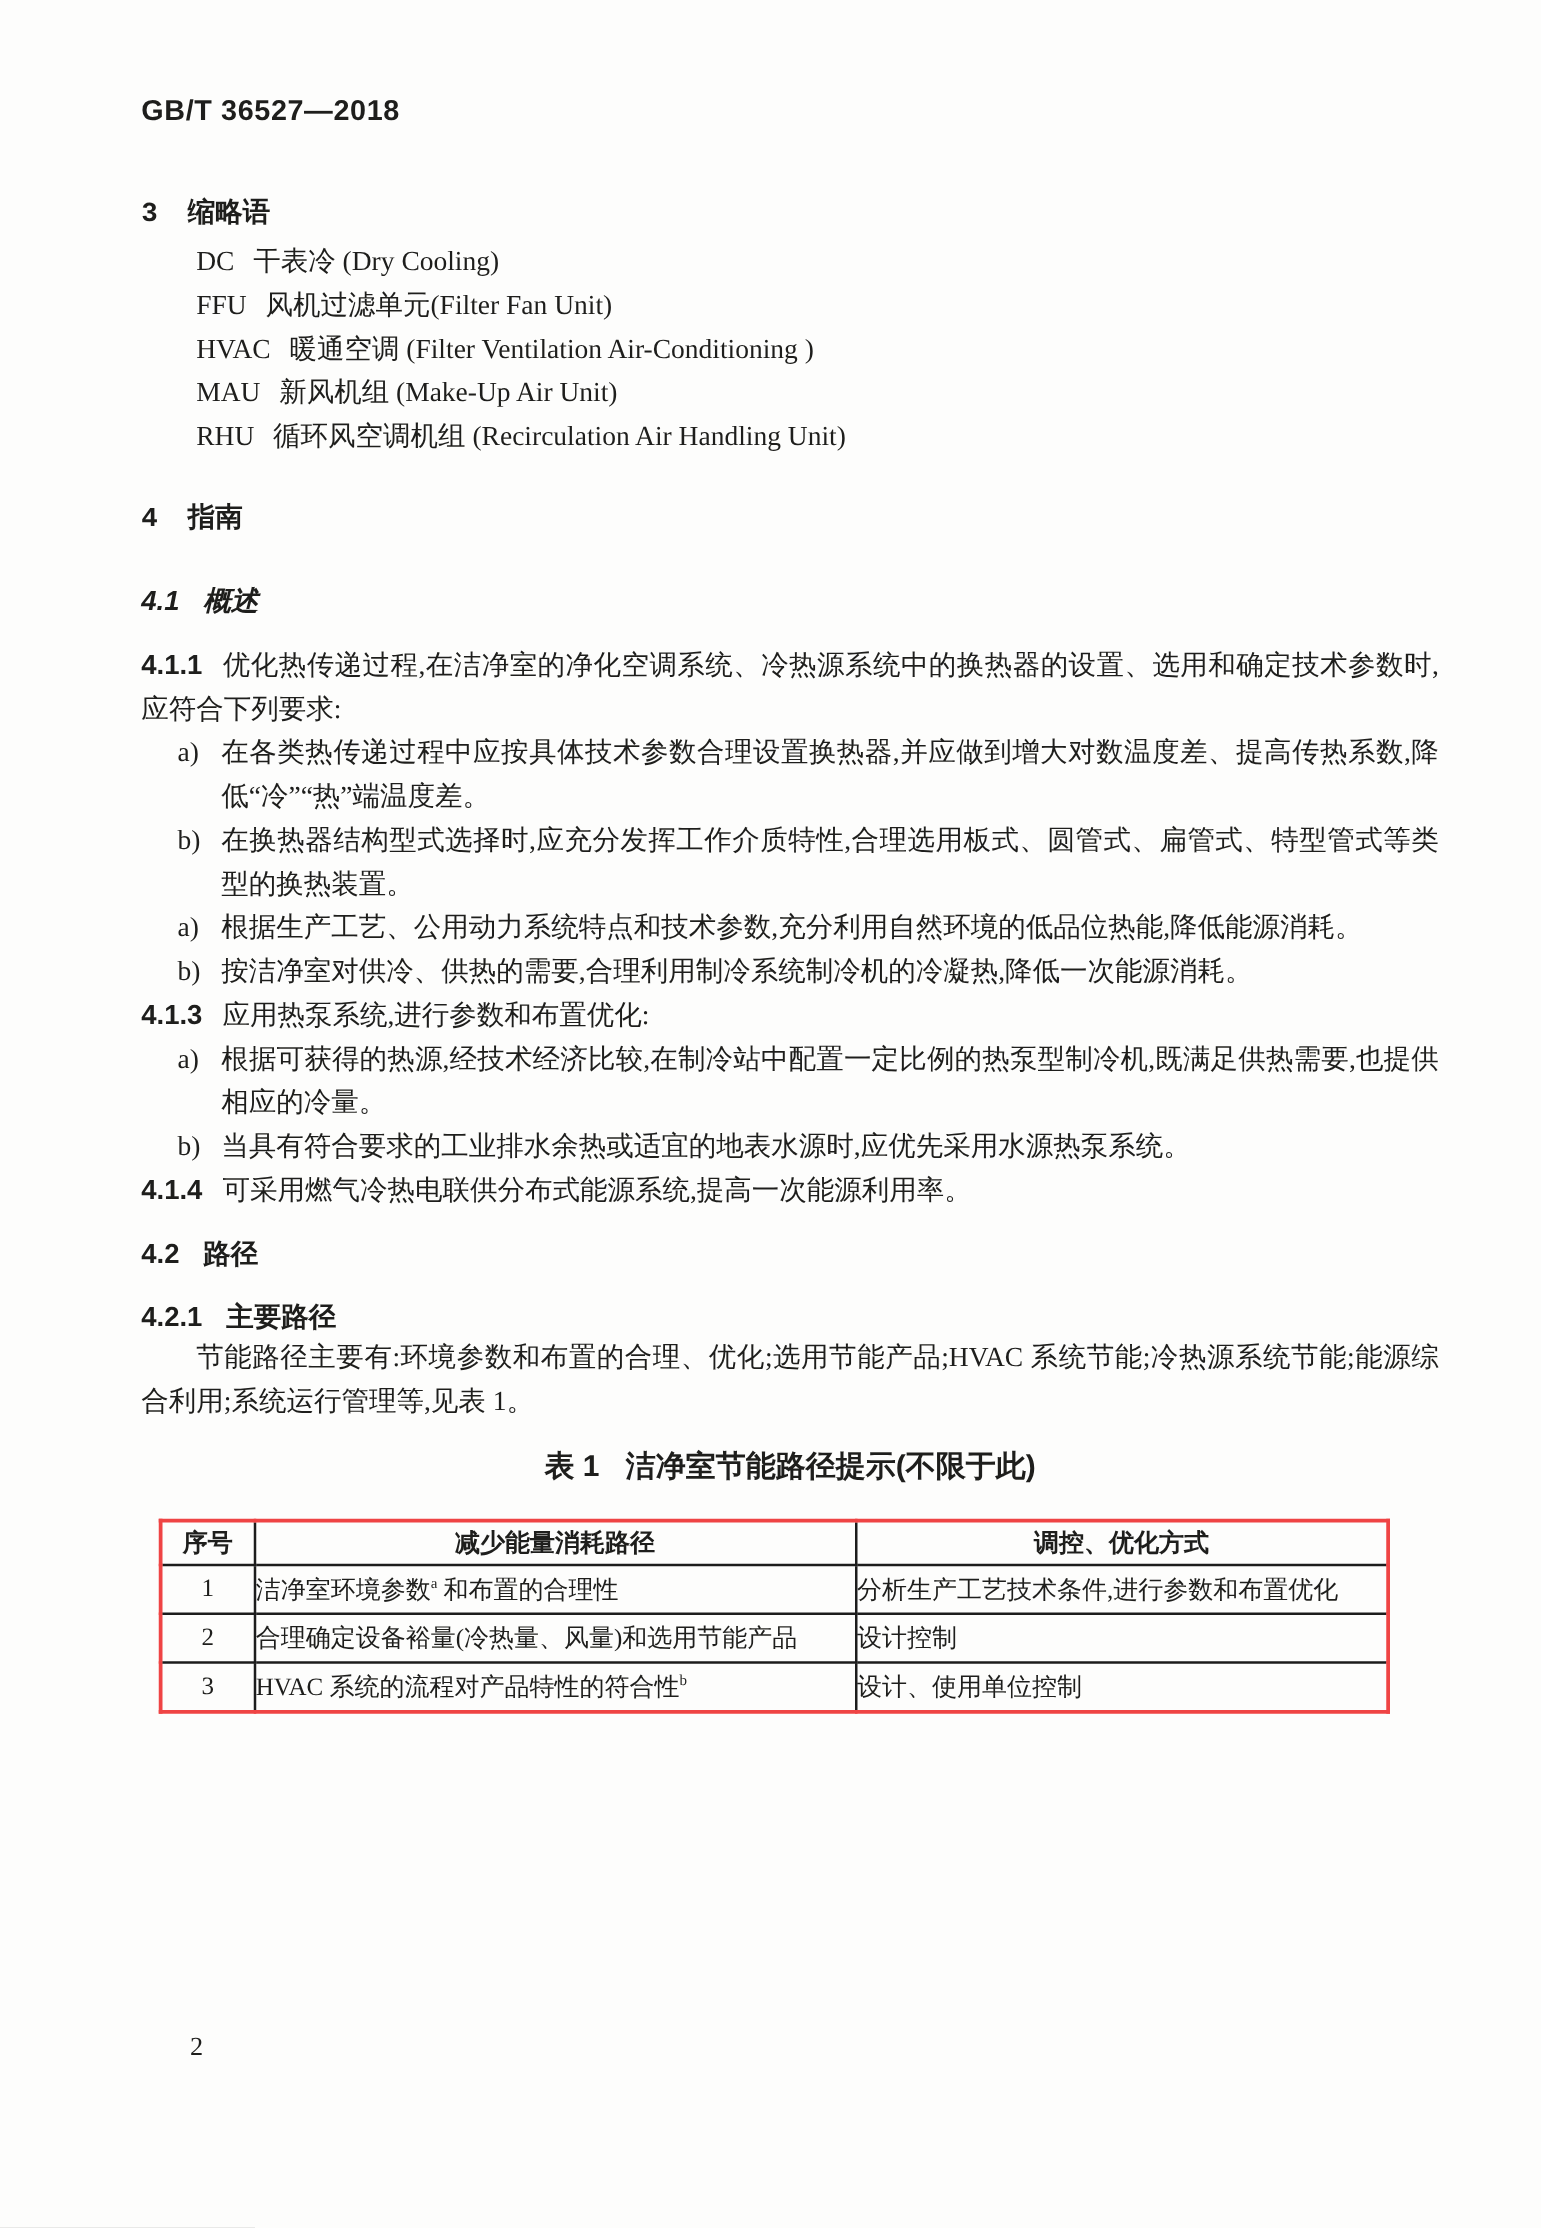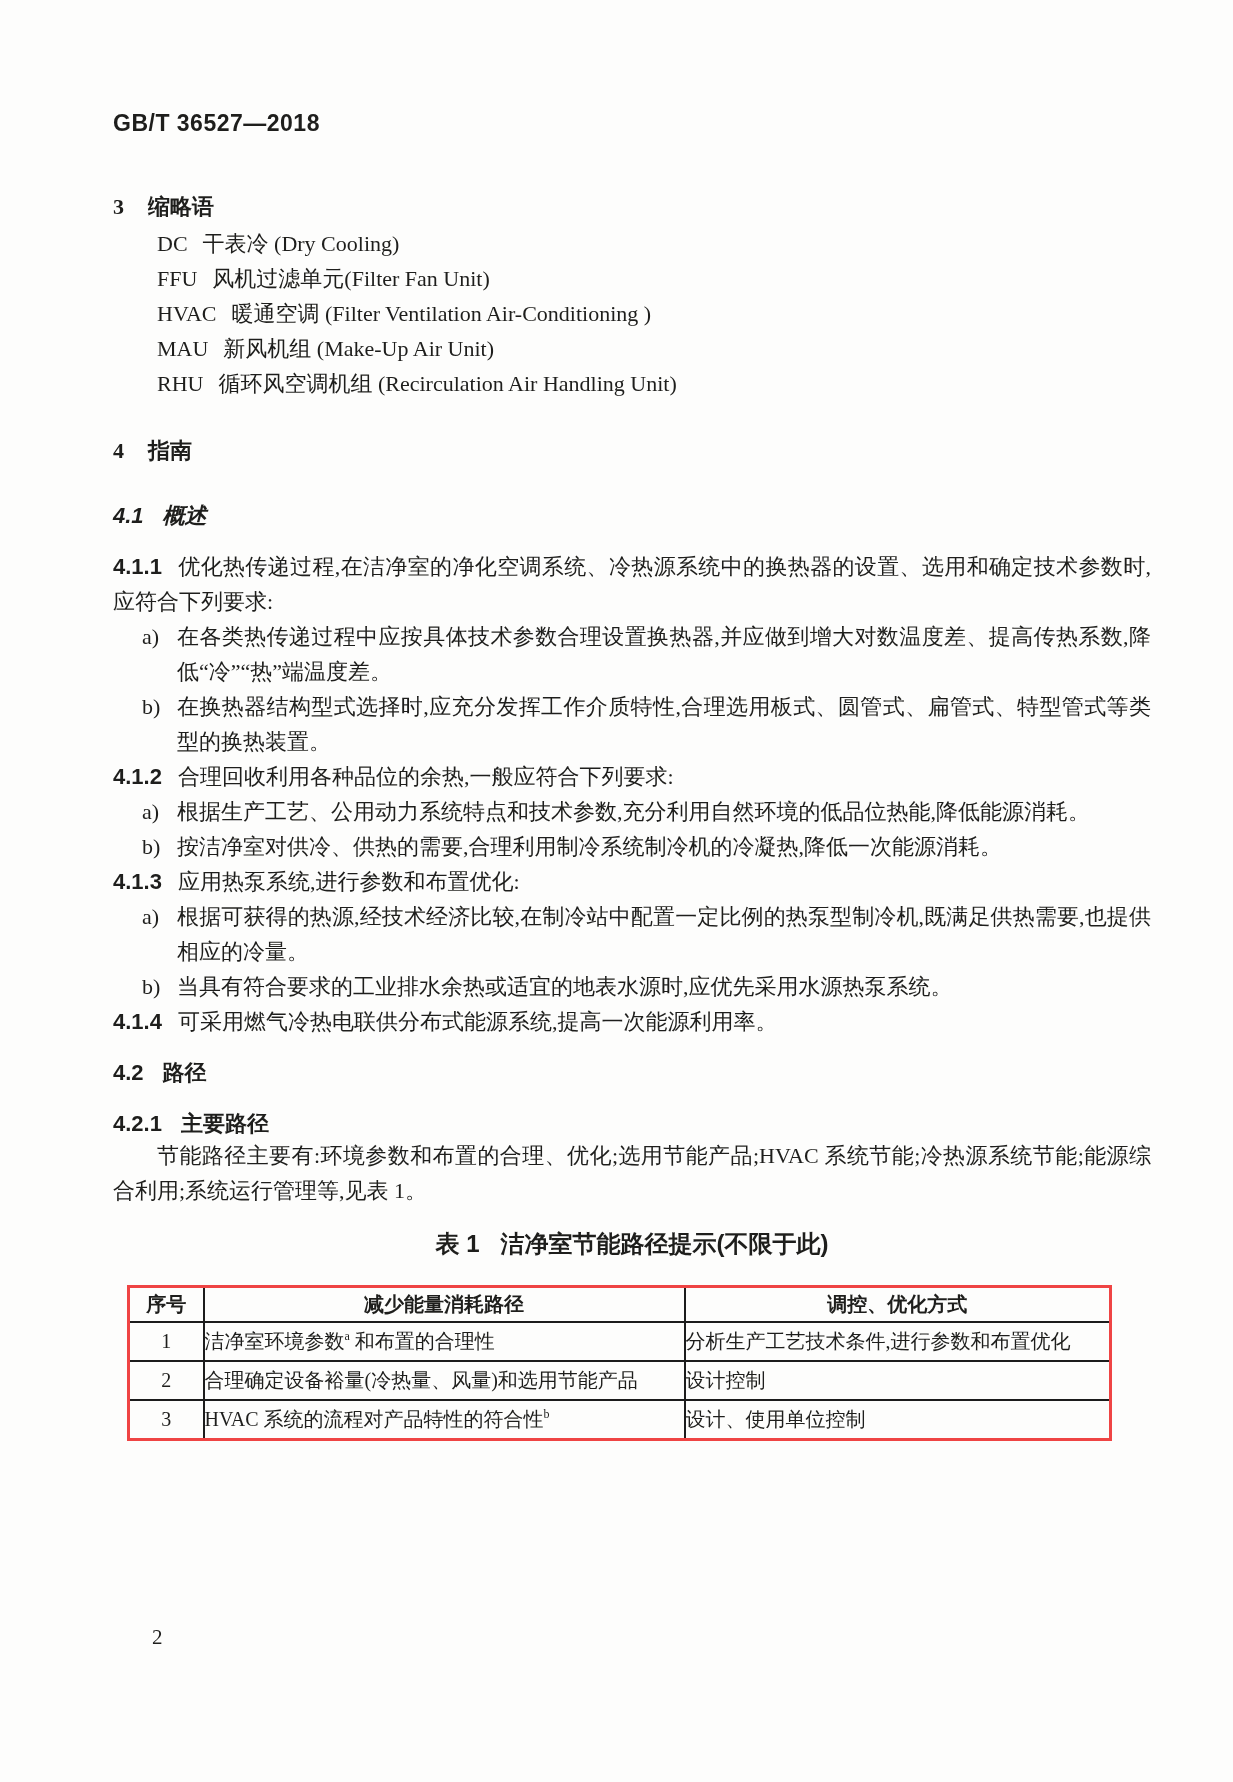--- a/index.html
+++ b/index.html
@@ -8,27 +8,27 @@
     width:1233px;height:1782px;
     background:#fdfdfc;
     color:#1e1e1c;
     font-family:"Liberation Serif","DejaVu Serif",serif;
     overflow:hidden;
     margin:0 auto;
   }
   .content{position:absolute;left:113px;top:0;width:1038px;}
 
   .doc-number{
-    margin-top:110px;
+    margin-top:75px;
     font-family:"Liberation Sans","DejaVu Sans",sans-serif;
     font-weight:700;font-size:23px;line-height:26px;letter-spacing:.5px;
   }
 
   .h-sec{
-    font-family:Liberation Serif, serif;
+    font-family:Liberation Mono, monospace;
     font-weight:700;font-size:22px;line-height:28px;margin:0;
   }
   .h-sec .h-num{margin-right:24px;}
   .h-sub{
     font-family:"Liberation Sans","DejaVu Sans",sans-serif;
     font-weight:700;font-size:22px;line-height:28px;margin:0;
   }
   .h-sub .h-num{margin-right:19px;}
 
   .m-sec3{margin-top:57px;}
@@ -141,23 +141,20 @@
         <span class="li-label">a)</span>
           <span class="li-text">在各类热传递过程中应按具体技术参数合理设置换热器,并应做到增大对数温度差、提高传热系数,降低“冷”“热”端温度差。</span>
       </div>
       <div class="li">
         <span class="li-label">b)</span>
           <span class="li-text">在换热器结构型式选择时,应充分发挥工作介质特性,合理选用板式、圆管式、扁管式、特型管式等类型的换热装置。</span>
       </div>
     </div>
 
     <div class="clause">
-      <p class="clause-p">
-        <span class="c-num">4.1.2</span><span>合理回收利用各种品位的余热,一般应符合下列要求:</span>
-      </p>
       <div class="li">
         <span class="li-label">a)</span>
           <span class="li-text">根据生产工艺、公用动力系统特点和技术参数,充分利用自然环境的低品位热能,降低能源消耗。</span>
       </div>
       <div class="li">
         <span class="li-label">b)</span>
           <span class="li-text">按洁净室对供冷、供热的需要,合理利用制冷系统制冷机的冷凝热,降低一次能源消耗。</span>
       </div>
     </div>
 

